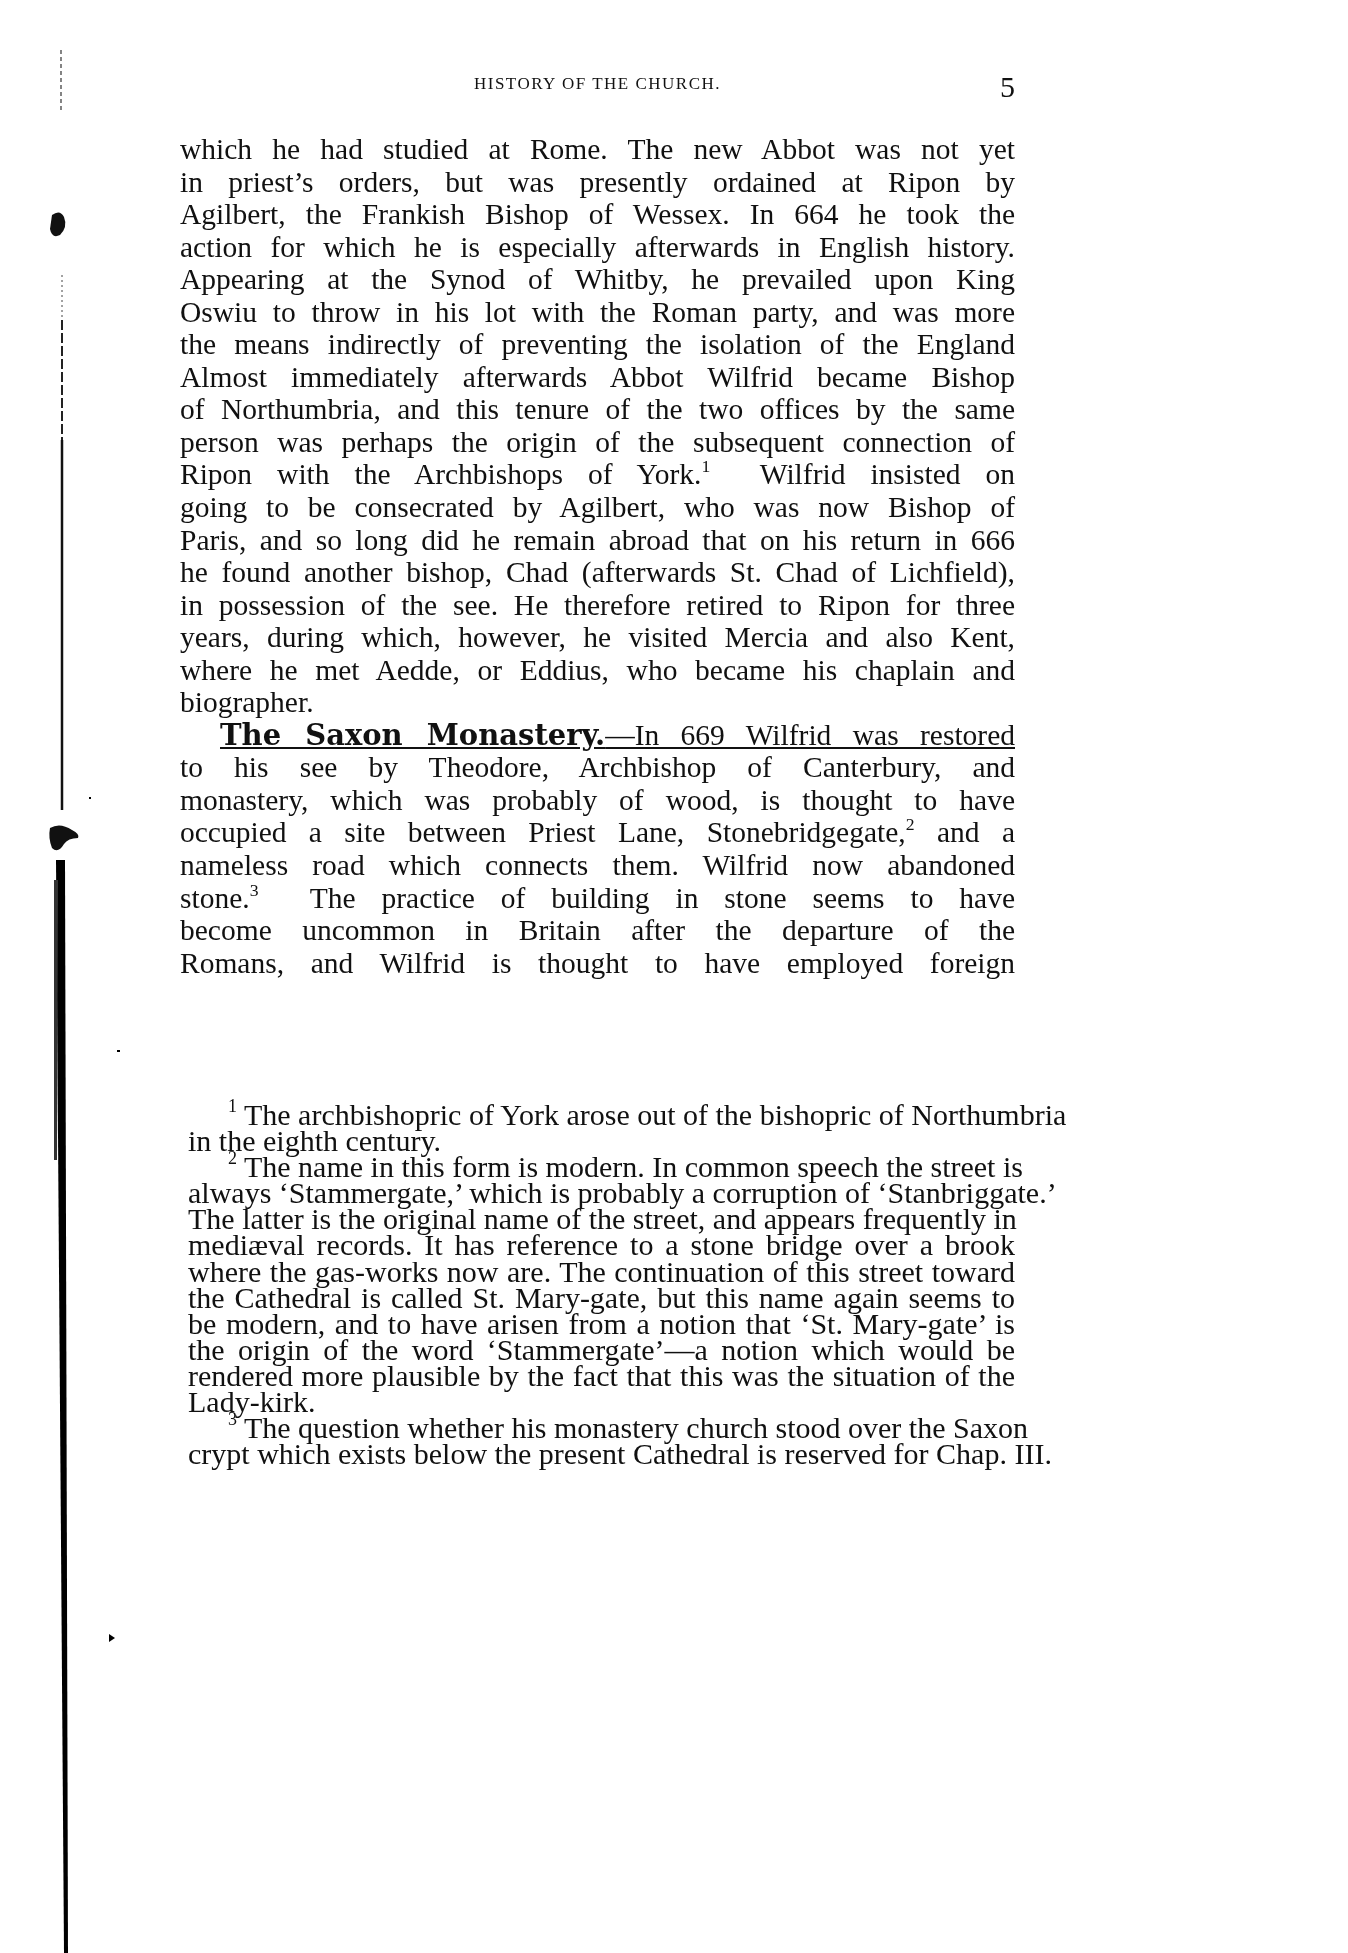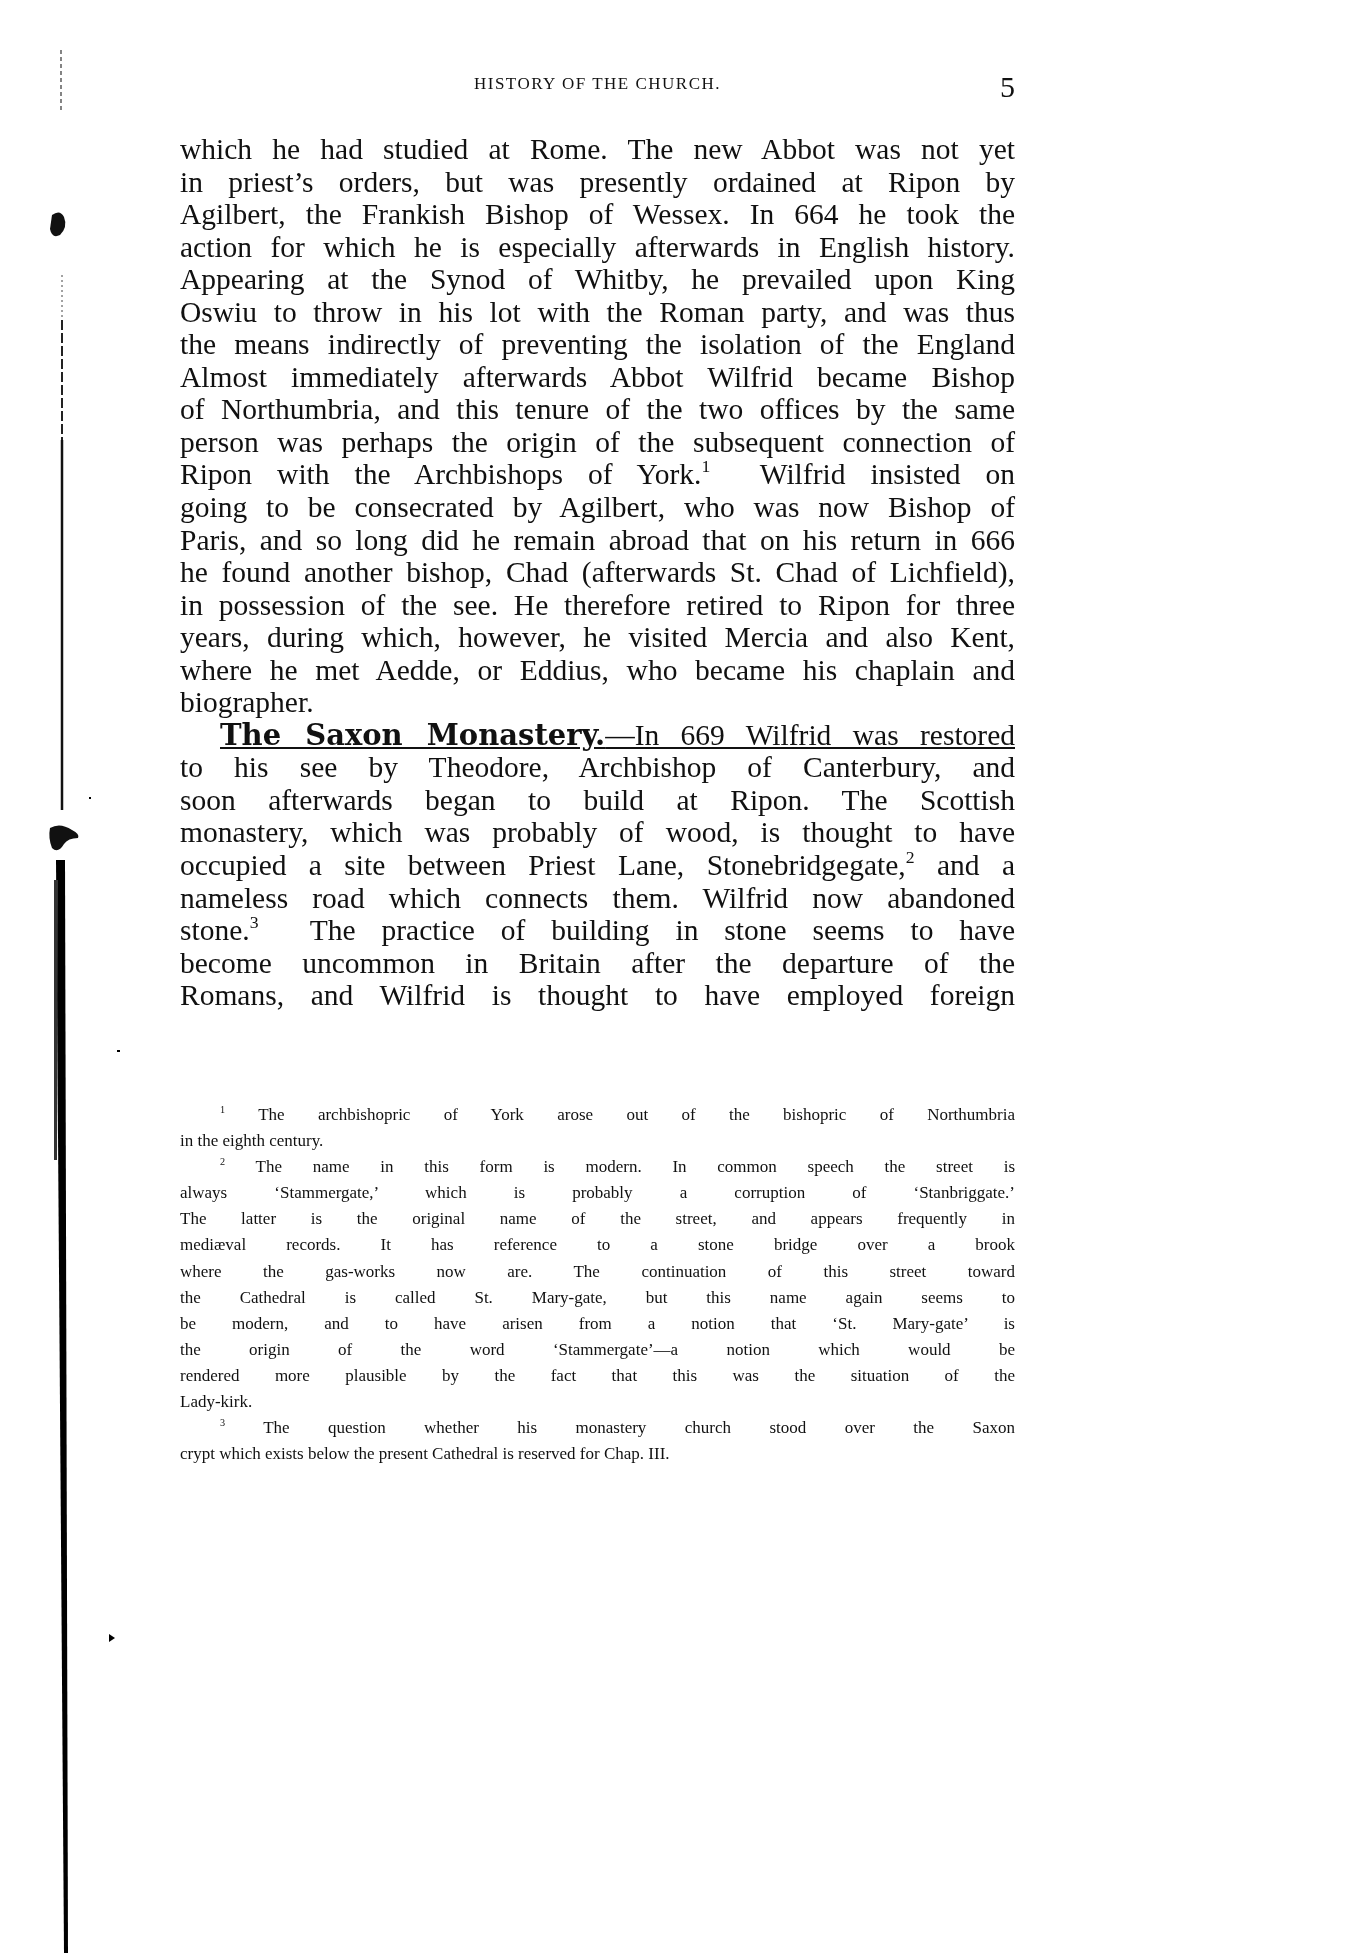--- a/index.html
+++ b/index.html
@@ -6,21 +6,21 @@
   body { width: 1348px; height: 1953px; position: relative; overflow: hidden; font-family: "Liberation Serif", "DejaVu Serif", serif; color: #111; }
   .header { position: absolute; top: 70px; left: 180px; width: 835px; height: 40px; }
   .running-head { position: absolute; left: 0; right: 0; text-align: center; font-size: 17px; letter-spacing: 1.5px; top: 4px; }
   .page-number { position: absolute; right: 0; top: 0; font-size: 30px; }
   .body-text { position: absolute; top: 133px; left: 180px; width: 835px; }
   .line { font-size: 29.5px; line-height: 32.55px; height: 32.55px; white-space: nowrap; text-align: justify; text-align-last: justify; }
   .line.last { text-align-last: left; }
   .heading-inline { font-family: "DejaVu Serif", serif; font-weight: bold; font-size: 29px; }
   sup { font-size: 0.6em; line-height: 0; vertical-align: 0.7em; }
   .footnotes { position: absolute; top: 1102px; left: 180px; width: 835px; }
-  .fline { font-size: 17px; line-height: 26.1px; height: 26.1px; white-space: nowrap; text-align: justify; text-align-last: justify; }
+  .fline { font-size: 30px; line-height: 26.1px; height: 26.1px; white-space: nowrap; text-align: justify; text-align-last: justify; margin-left: 8px; }
   .fline.last { text-align-last: left; }
   .fline.first-of-note { padding-left: 40px; }
   .margin-artifacts { position: absolute; left: 0; top: 0; width: 150px; height: 1953px; }
 </style>
 </head>
 <body>
 
 <svg class="margin-artifacts" viewBox="0 0 150 1953" width="150" height="1953">
   <line x1="61" y1="50" x2="61" y2="110" stroke="#333" stroke-width="1.2" stroke-dasharray="4,3"></line>
   <path d="M52 215 q8 -6 12 2 q4 10 -4 18 q-8 4 -10 -6 z" fill="#111"></path>
@@ -39,36 +39,35 @@
   <div class="running-head">HISTORY OF THE CHURCH.</div>
   <div class="page-number">5</div>
 </div>
 
 <div class="body-text">
   <div class="line">which he had studied at Rome.  The new Abbot was not yet</div>
   <div class="line">in priest’s orders, but was presently ordained at Ripon by</div>
   <div class="line">Agilbert, the Frankish Bishop of Wessex.  In 664 he took the</div>
   <div class="line">action for which he is especially afterwards in English history.</div>
   <div class="line">Appearing at the Synod of Whitby, he prevailed upon King</div>
-  <div class="line">Oswiu to throw in his lot with the Roman party, and was thus</div>
+  <div class="line">Oswiu to throw in his lot with the Roman party, and was more</div>
   <div class="line">the means indirectly of preventing the isolation of the England</div>
   <div class="line">Almost immediately afterwards Abbot Wilfrid became Bishop</div>
   <div class="line">of Northumbria, and this tenure of the two offices by the same</div>
   <div class="line">person was perhaps the origin of the subsequent connection of</div>
   <div class="line"><span>Ripon with the Archbishops of York.</span><sup>1</sup><span style="white-space:pre">  Wilfrid insisted on</span></div>
   <div class="line">going to be consecrated by Agilbert, who was now Bishop of</div>
   <div class="line">Paris, and so long did he remain abroad that on his return in 666</div>
   <div class="line">he found another bishop, Chad (afterwards St. Chad of Lichfield),</div>
   <div class="line">in possession of the see.  He therefore retired to Ripon for three</div>
   <div class="line">years, during which, however, he visited Mercia and also Kent,</div>
   <div class="line">where he met Aedde, or Eddius, who became his chaplain and</div>
   <div class="line last">biographer.</div>
   <div class="line" style="padding-left:40px;text-decoration:underline;"><span class="heading-inline">The Saxon Monastery.</span><span>—In 669 Wilfrid was restored</span></div>
   <div class="line">to his see by Theodore, Archbishop of Canterbury, and</div>
-  <div class="line">soon afterwards began to build at Ripon.  The Scottish</div>
   <div class="line">monastery, which was probably of wood, is thought to have</div>
   <div class="line"><span>occupied a site between Priest Lane, Stonebridgegate,</span><sup>2</sup><span style="white-space:pre"> and a</span></div>
   <div class="line">nameless road which connects them.  Wilfrid now abandoned</div>
   <div class="line"><span>stone.</span><sup>3</sup><span style="white-space:pre">  The practice of building in stone seems to have</span></div>
   <div class="line">become uncommon in Britain after the departure of the</div>
   <div class="line">Romans, and Wilfrid is thought to have employed foreign</div>
 </div>
 
 <div class="footnotes">
   <div>

